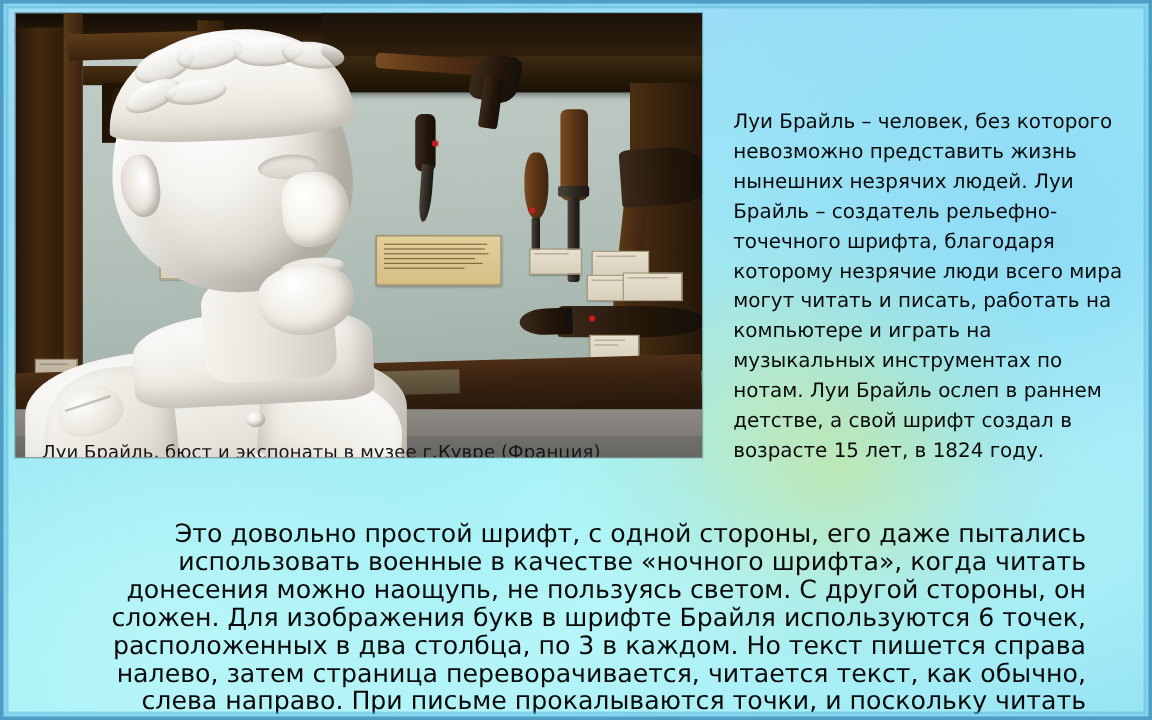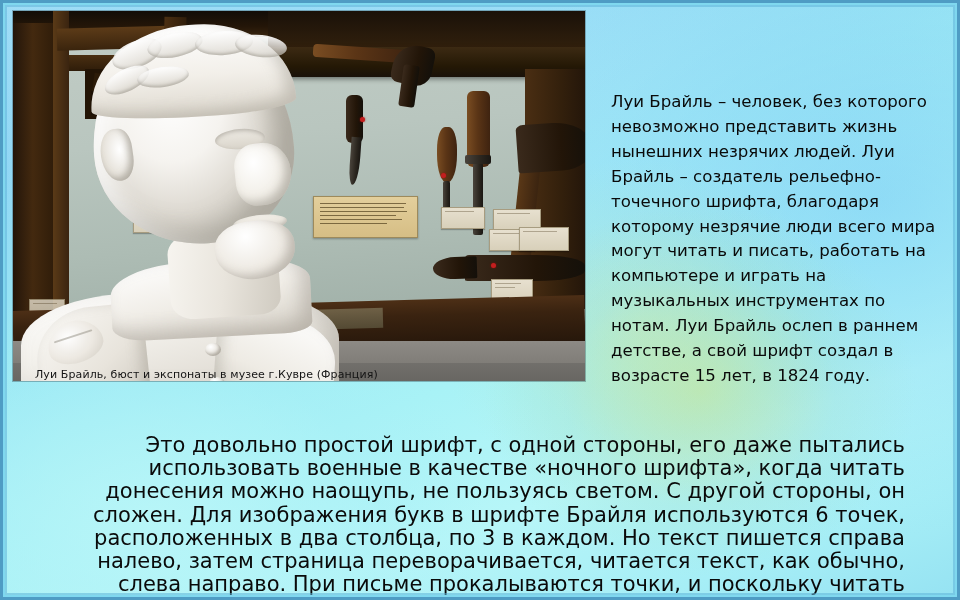--- a/index.html
+++ b/index.html
@@ -161,21 +161,21 @@
     box-shadow:inset -2px -2px 3px rgba(150,145,135,.6);}
   .medal{position:absolute;left:28px;top:296px;width:56px;height:42px;
     border-radius:50% 50% 50% 50%/60% 60% 40% 40%;
     background:radial-gradient(ellipse at 40% 35%, #ffffff 0%,#ece8e1 55%,#d0cbc1 100%);
     transform:rotate(-18deg);opacity:.95;}
   .medal span{position:absolute;left:8px;top:14px;width:40px;height:2px;
     background:rgba(150,145,135,.55);border-radius:2px;display:block;}
 
   .photo-caption{
     position:absolute;left:22px;top:357px;
-    font-family:"DejaVu Sans", sans-serif;font-size:11px;color:#141414;
+    font-family:"DejaVu Sans", sans-serif;font-size:15px;color:#141414;
     letter-spacing:.1px;white-space:nowrap;
   }
 
   
   #right-text{
     position:absolute;left:611px;top:58px;width:334px;
     font-size:16.6px;line-height:24.9px;color:#0a0a0a;
     font-family:"DejaVu Sans", sans-serif;
     text-align:left;
     margin-top:32px;

